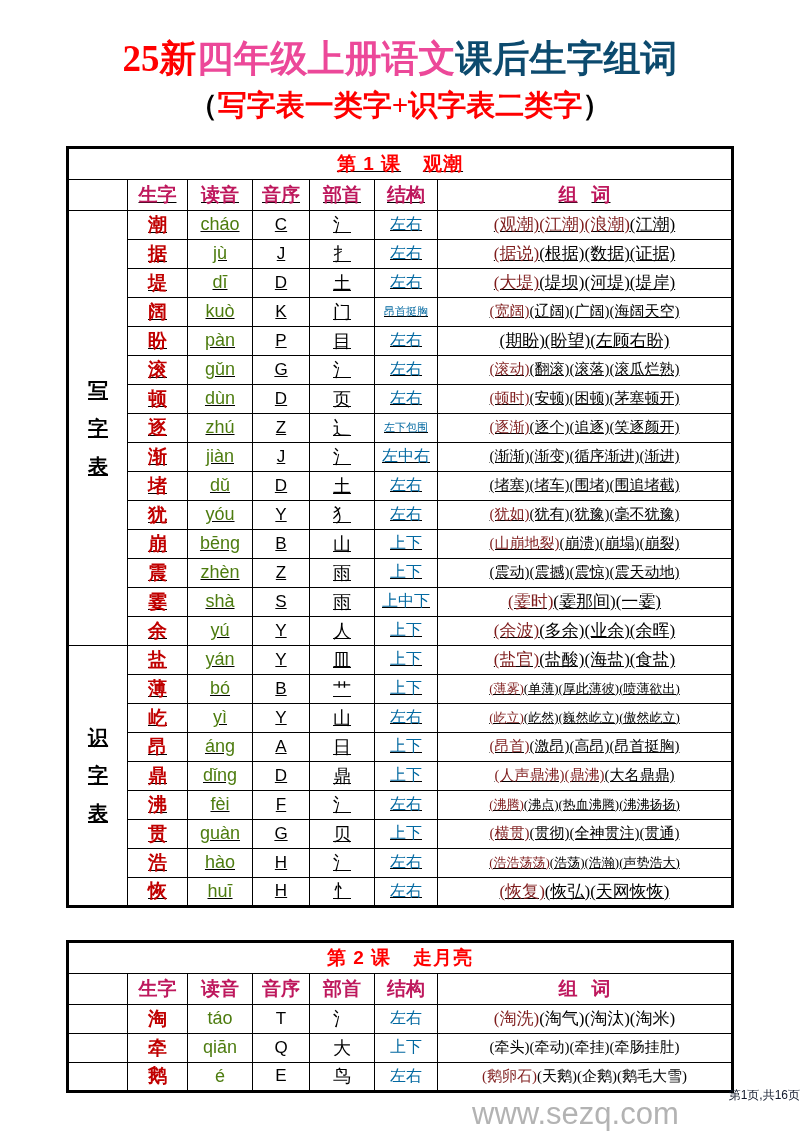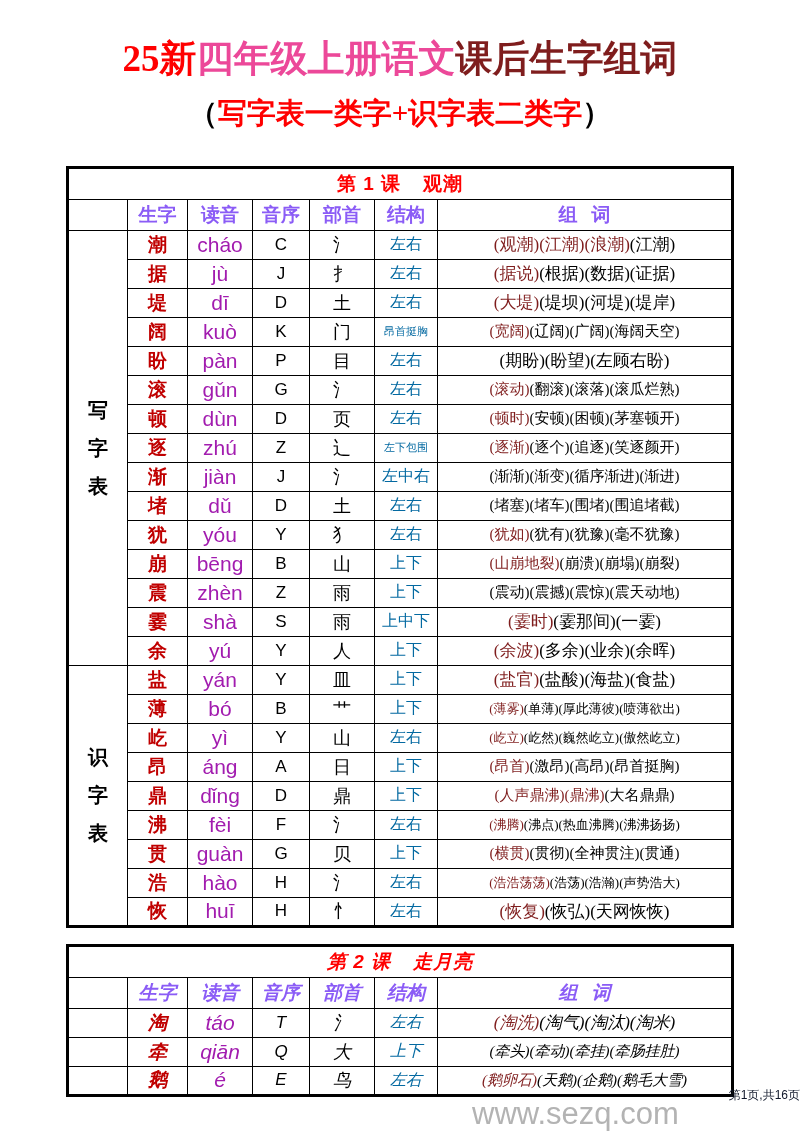--- a/index.html
+++ b/index.html
@@ -22,27 +22,27 @@
   }
   .main-title {
     font-size: 37px;
     font-weight: bold;
     line-height: 1.12;
     letter-spacing: 0px;
     white-space: nowrap;
   }
   .t-red   { color: #ff0000; }
   .t-black { color: #ec4899; }
-  .t-blue  { color: #7f1d1d; }
+  .t-blue  { color: #0c4a6e; }
 
   .sub-title {
     font-size: 29px;
     font-weight: bold;
     line-height: 1.25;
-    margin-top: 16px;
+    margin-top: 8px;
     color: #000000;
     white-space: nowrap;
     text-align: center;
   }
   .sub-title .s-red { color: #ff0000; }
 
   
   .lesson-table {
     border-collapse: collapse;
     table-layout: fixed;
@@ -52,22 +52,22 @@
   }
   .lesson-table td {
     border: 1px solid #000;
     padding: 0;
     text-align: center;
     vertical-align: middle;
     height: 29px;
     box-sizing: border-box;
   }
 
-  #table1 { margin-top: 34px; }
-  #table2 { margin-top: 16px; font-style: italic; }
+  #table1 { margin-top: 22px; text-decoration: underline; }
+  #table2 { margin-top: 32px; }
 
   
   col.c-label { width: 60px; }
   col.c-zi    { width: 60px; }
   col.c-yin   { width: 65px; }
   col.c-xu    { width: 57px; }
   col.c-bu    { width: 65px; }
   col.c-jie   { width: 63px; }
   col.c-ci    { width: 295px; }
 
@@ -81,43 +81,43 @@
     letter-spacing: 1px;
   }
   .lesson-title .gap { display: inline-block; width: 22px; }
 
   
   .col-head td {
     height: 31px;
     font-weight: bold;
     font-size: 19px;
     font-family: "Liberation Serif", "DejaVu Serif", serif;
-    color: #8b5cf6;
+    color: #be185d;
   }
   .col-head .wide-gap { display: inline-block; width: 14px; }
 
   
   td.vlabel {
     font-size: 20px;
     font-weight: bold;
     color: #000;
     line-height: 1.9;
   }
   td.vlabel .vchar { display: block; }
 
   
   td.zi {
     color: #c00000;
     font-size: 19px;
     font-weight: bold;
   }
   td.yin {
-    color: #a21caf;
+    color: #4d7c0f;
     font-family: "Liberation Sans", "DejaVu Sans", sans-serif;
-    font-size: 21px;
+    font-size: 18px;
   }
   td.xu {
     color: #000;
     font-family: "Liberation Sans", "DejaVu Sans", sans-serif;
     font-size: 17px;
   }
   td.bu {
     color: #000;
     font-size: 18px;
   }

